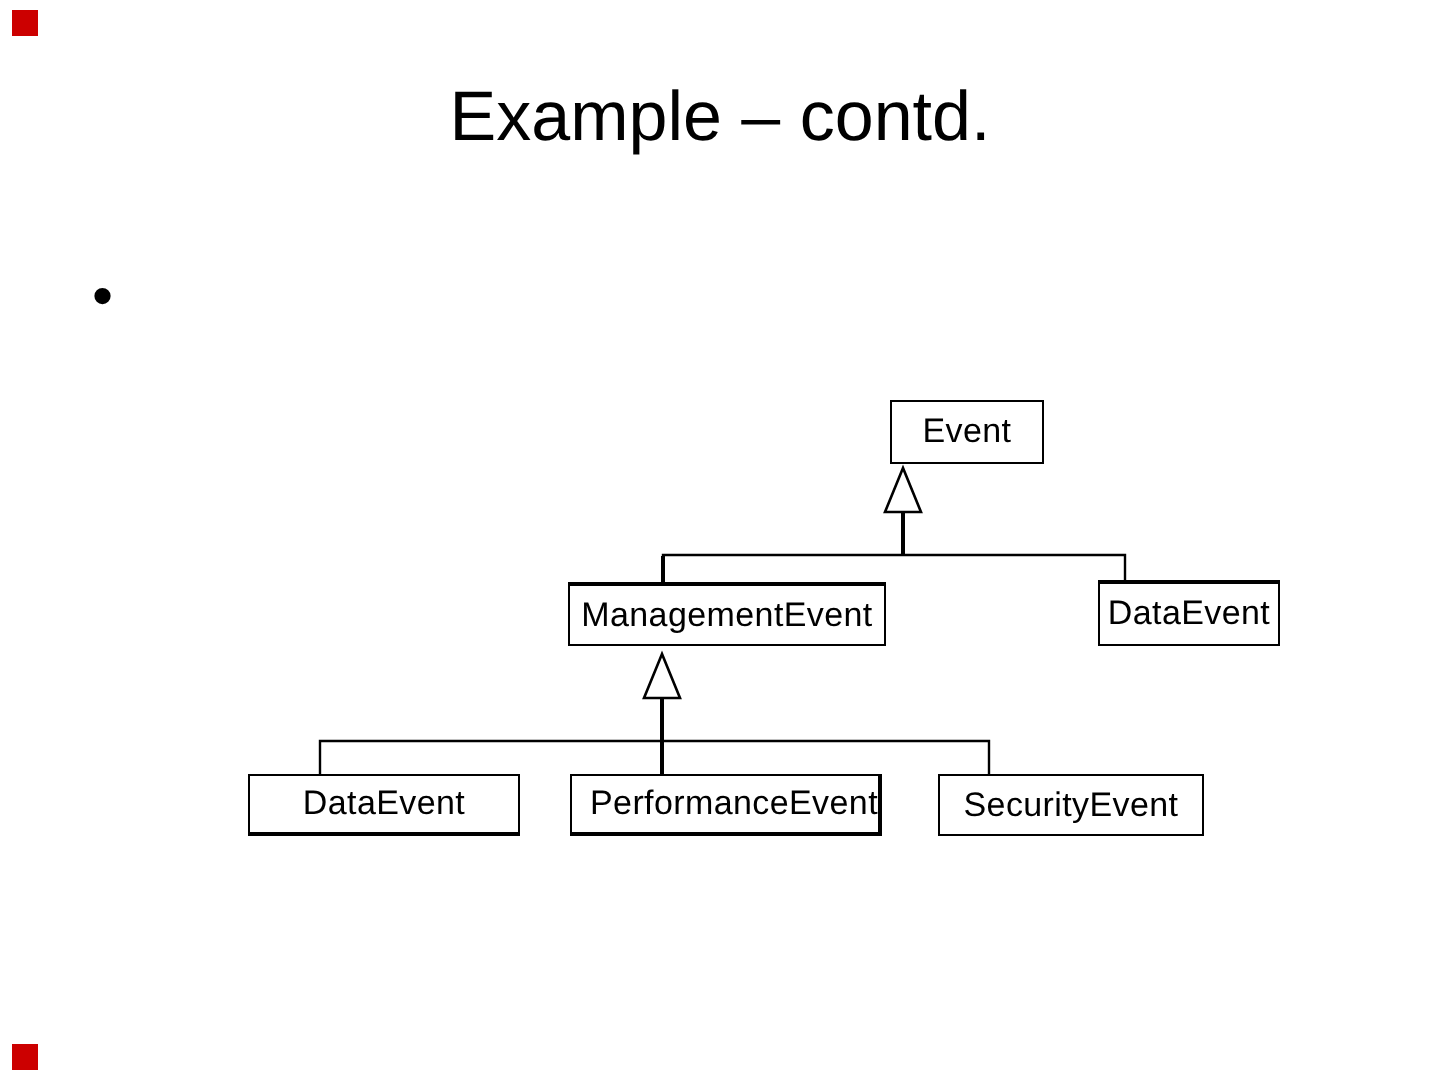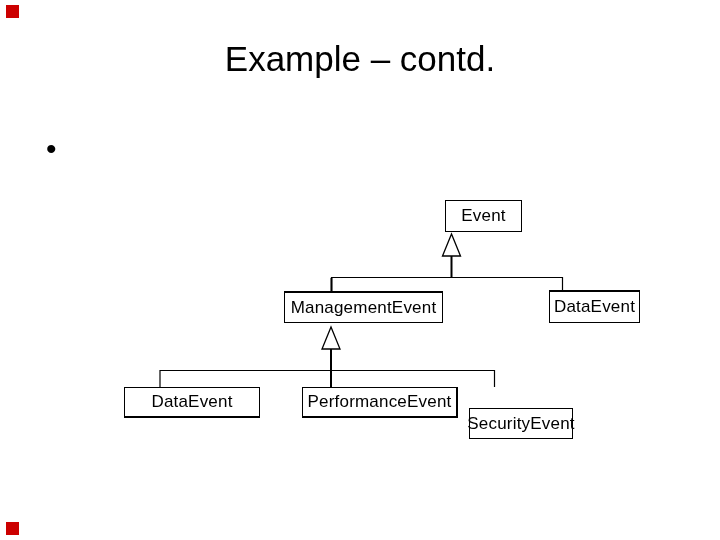--- a/index.html
+++ b/index.html
@@ -61,22 +61,22 @@
     justify-content: center;
     font-size: 17px;
     letter-spacing: 0.2px;
     white-space: nowrap;
     margin-left: 32px;
   }
   .node-event            { left: 413px; top: 200px; width: 77px;  height: 32px; }
   .node-management-event { left: 252px; top: 291px; width: 159px; height: 32px; border-top-width: 2px; }
   .node-data-event       { left: 517px; top: 290px; width: 91px;  height: 33px; border-top-width: 2px; }
   .node-fault-event      { left: 92px;  top: 387px; width: 136px; height: 31px; border-bottom-width: 2px; }
-  .node-performance-event{ left: 270px; top: 387px; width: 156px; height: 31px; border-bottom-width: 2px; border-right-width: 2px; }
-  .node-security-event   { left: 437px; top: 408px; width: 104px; height: 31px; }
+  .node-performance-event{ left: 253px; top: 387px; width: 156px; height: 31px; border-bottom-width: 2px; border-right-width: 2px; justify-content: flex-end; }
+  .node-security-event   { left: 437px; top: 387px; width: 133px; height: 31px; }
 </style>
 </head>
 <body>
 
 <div class="slide">
 
   <div class="corner-marker top"></div>
   <div class="corner-marker bottom"></div>
 
   <div class="title">Example – contd.</div>

